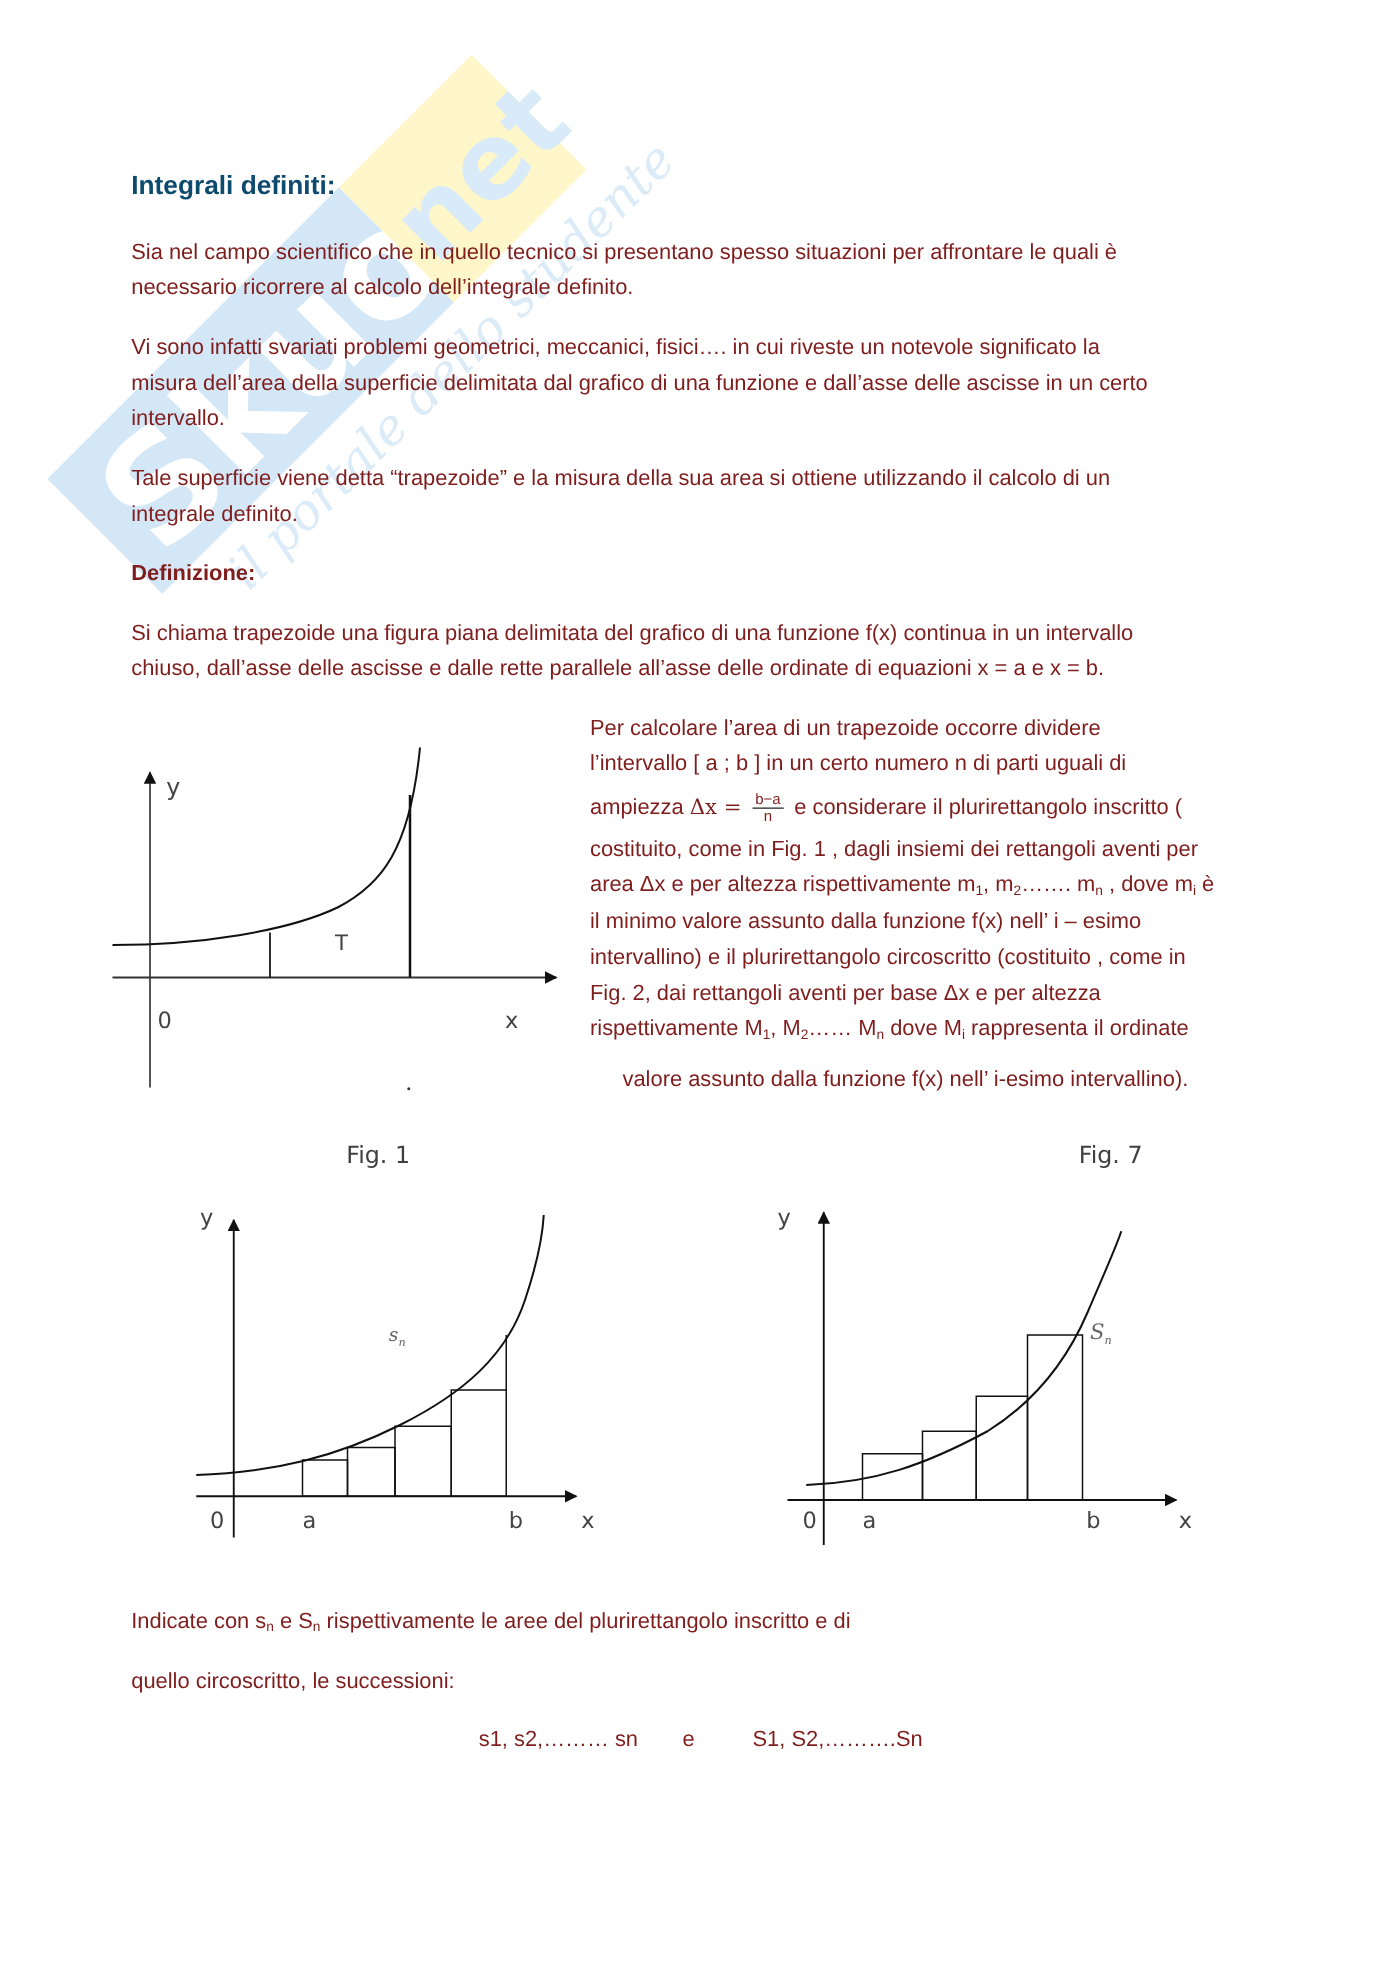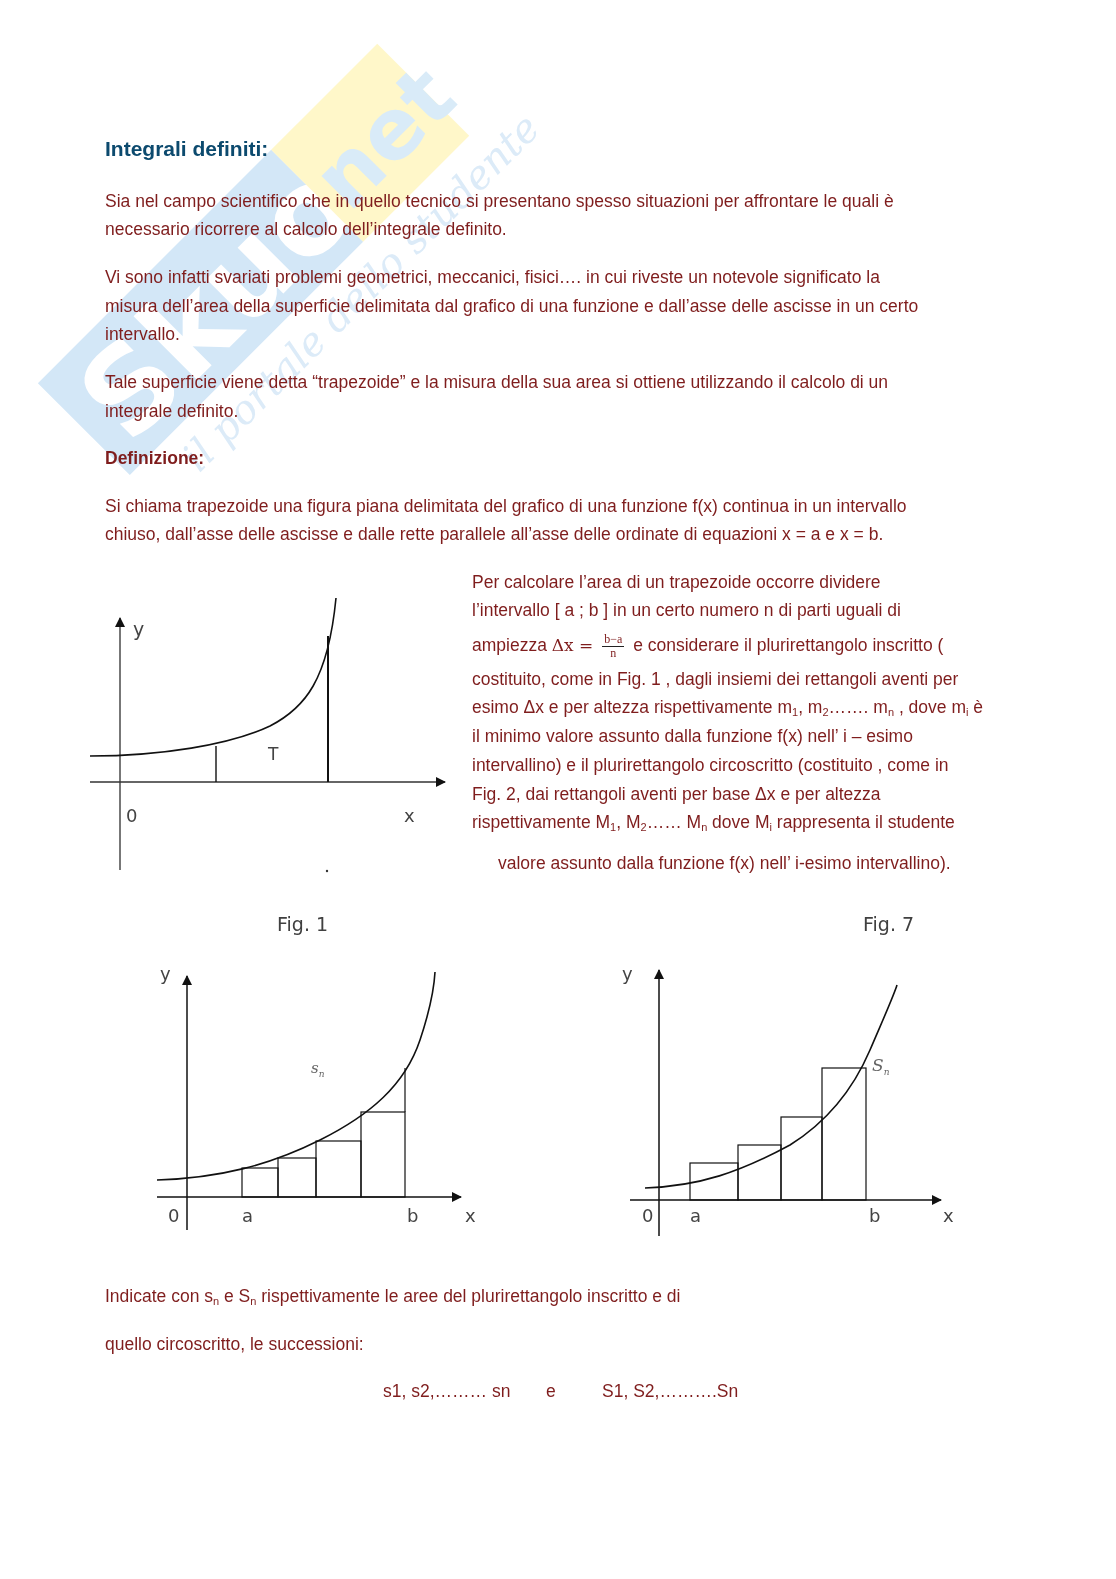--- a/index.html
+++ b/index.html
@@ -5,21 +5,21 @@
   html, body { margin: 0; padding: 0; background: #ffffff; }
   body { width: 1116px; height: 1579px; position: relative; overflow: hidden;
          font-family: "Liberation Sans", "DejaVu Sans", sans-serif; color: #111; }
   .watermark { position: absolute; left: 0; top: 0; width: 1116px; height: 1579px; pointer-events: none; z-index: 0; }
   .txt { position: absolute; font-size: 17.5px; line-height: 20px; white-space: nowrap; z-index: 2; color: #7f1d1d; }
   .title { position: absolute; left: 105px; top: 137px; font-size: 21px; font-weight: bold; z-index: 2; color: #0c4a6e; }
   .bold { font-weight: bold; }
   .fig { position: absolute; z-index: 1; }
   .figlabel { position: absolute; font-family: "DejaVu Sans", sans-serif; font-size: 19px; color: #404040; z-index: 2; }
   sub { font-size: 11px; vertical-align: -3px; }
-  .frac { display: inline-block; vertical-align: middle; text-align: center; font-family: Liberation Serif, serif; font-size: 12px; line-height: 13px; margin: 0 4px; }
+  .frac { display: inline-block; vertical-align: middle; text-align: center; font-family: Liberation Sans, sans-serif; font-size: 12px; line-height: 13px; margin: 0 4px; }
   .frac .num { display: block; border-bottom: 1px solid #222; padding: 0 2px; }
   .frac .den { display: block; }
   .delta { font-family: "DejaVu Serif", serif; font-size: 17px; }
 </style>
 </head>
 <body>
 
 <svg class="watermark" viewBox="0 0 1116 1579">
   <g transform="rotate(-45 250 270)">
     <rect x="20" y="200" width="330" height="130" fill="#d3e7f7"></rect>
@@ -52,25 +52,25 @@
 <div class="txt" style="left:472px; top:633px;">
   <span>ampiezza </span>
   <span class="delta">Δx =</span>
   <span class="frac">
     <span class="num">b−a</span>
     <span class="den">n</span>
   </span>
   <span> e considerare il plurirettangolo inscritto (</span>
 </div>
 <div class="txt" style="left:472px; top:669px;">costituito, come in Fig. 1 , dagli insiemi dei rettangoli aventi per</div>
-<div class="txt" style="left:472px; top:697px;"><span>esimo Δx e per altezza rispettivamente m</span><sub>1</sub><span>, m</span><sub>2</sub><span>……. m</span><sub>n</sub><span> , dove m</span><sub>i</sub><span> è</span></div>
+<div class="txt" style="left:472px; top:697px;"><span>area Δx e per altezza rispettivamente m</span><sub>1</sub><span>, m</span><sub>2</sub><span>……. m</span><sub>n</sub><span> , dove m</span><sub>i</sub><span> è</span></div>
 <div class="txt" style="left:472px; top:726px;">il minimo valore assunto dalla funzione f(x) nell’ i – esimo</div>
 <div class="txt" style="left:472px; top:755px;">intervallino) e il plurirettangolo circoscritto (costituito , come in</div>
 <div class="txt" style="left:472px; top:784px;">Fig. 2, dai rettangoli aventi per base Δx  e per altezza</div>
-<div class="txt" style="left:472px; top:812px;"><span>rispettivamente M</span><sub>1</sub><span>, M</span><sub>2</sub><span>…… M</span><sub>n</sub><span> dove M</span><sub>i</sub><span> rappresenta il studente</span></div>
+<div class="txt" style="left:472px; top:812px;"><span>rispettivamente M</span><sub>1</sub><span>, M</span><sub>2</sub><span>…… M</span><sub>n</sub><span> dove M</span><sub>i</sub><span> rappresenta il ordinate</span></div>
 <div class="txt" style="left:498px; top:841px;margin-top:12px;">valore assunto dalla funzione f(x) nell’ i-esimo intervallino).</div>
 
 <svg class="fig" style="left:0; top:0;" width="1116" height="1579">
   <defs>
     <marker id="arr" markerWidth="10" markerHeight="10" refX="9" refY="5" orient="auto" markerUnits="userSpaceOnUse">
       <path d="M0,0 L10,5 L0,10 z" fill="#111"></path>
     </marker>
   </defs>
   <line x1="120" y1="870" x2="120" y2="618" stroke="#555" stroke-width="1.6" marker-end="url(#arr)"></line>
   <line x1="90" y1="782" x2="445" y2="782" stroke="#333" stroke-width="1.6" marker-end="url(#arr)"></line>

